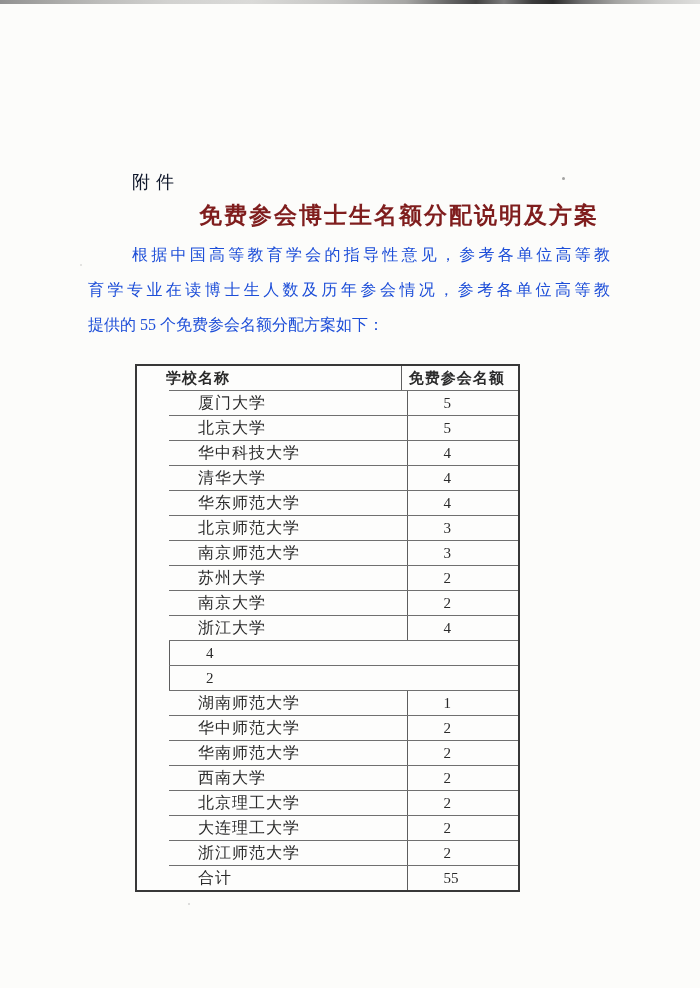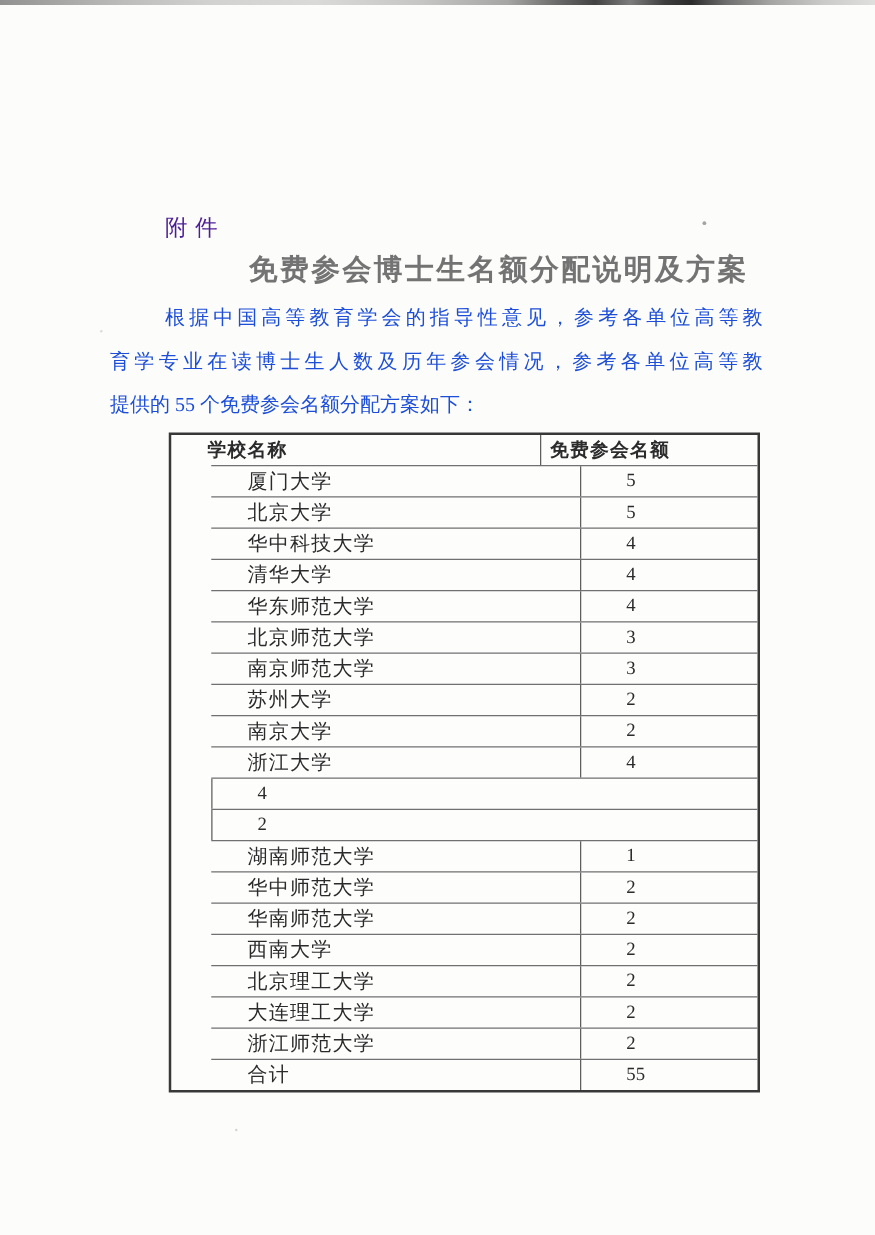--- a/index.html
+++ b/index.html
@@ -21,37 +21,37 @@
     position:absolute; top:0; left:0; width:700px; height:4px;
     background:linear-gradient(90deg,
       #858585 0%, #9a9a98 6%, #b5b5b3 14%, #cdcdcb 24%, #d6d6d4 36%,
       #c0c0be 48%, #9c9c9a 58%, #565656 64%, #2e2e2e 68%, #6e6e6e 72%,
       #282828 76%, #141414 79%, #5e5e5e 83%, #9a9a98 88%, #c4c4c2 94%, #dcdcda 100%);
     opacity:.9;
   }
   .speck { position:absolute; background:#5a5a5a; border-radius:50%; }
   .attachment {
     position:absolute; left:132px; top:170px;
-    font-size:18px; letter-spacing:6px; color:#4c1d95;
+    font-size:18px; letter-spacing:6px; color:#0f172a;
   }
   .title {
     position:absolute; left:199px; top:201px; margin:0;
     font-family:"Liberation Sans", sans-serif;
     font-weight:700; font-size:23px; line-height:29px;
-    letter-spacing:2px; color:#737373; white-space:nowrap;
+    letter-spacing:2px; color:#7f1d1d; white-space:nowrap;
   }
   .paragraph {
     position:absolute; left:88px; top:237px; width:522px;
     font-size:16px; line-height:35px; color:#1d4ed8;
   }
   .pline { text-align:left; }
   .pline.just { text-align:justify; text-align-last:justify; text-justify:inter-character; }
   .pline.indent { text-indent:44px; }
   .alloc-table {
-    position:absolute; left:135px; top:346px; width:473px;
+    position:absolute; left:135px; top:364px; width:385px;
     box-sizing:border-box;
     border:2px solid #383838;
     background:#fdfdfc;
     font-size:16px;
   }
   .tr { display:flex; height:25px; box-sizing:border-box; }
   .tr.thead { height:24px; }
   #table-body .tr { border-top:1px solid #707070;margin-left:32px; }
   .td {
     box-sizing:border-box; display:flex; align-items:center;

